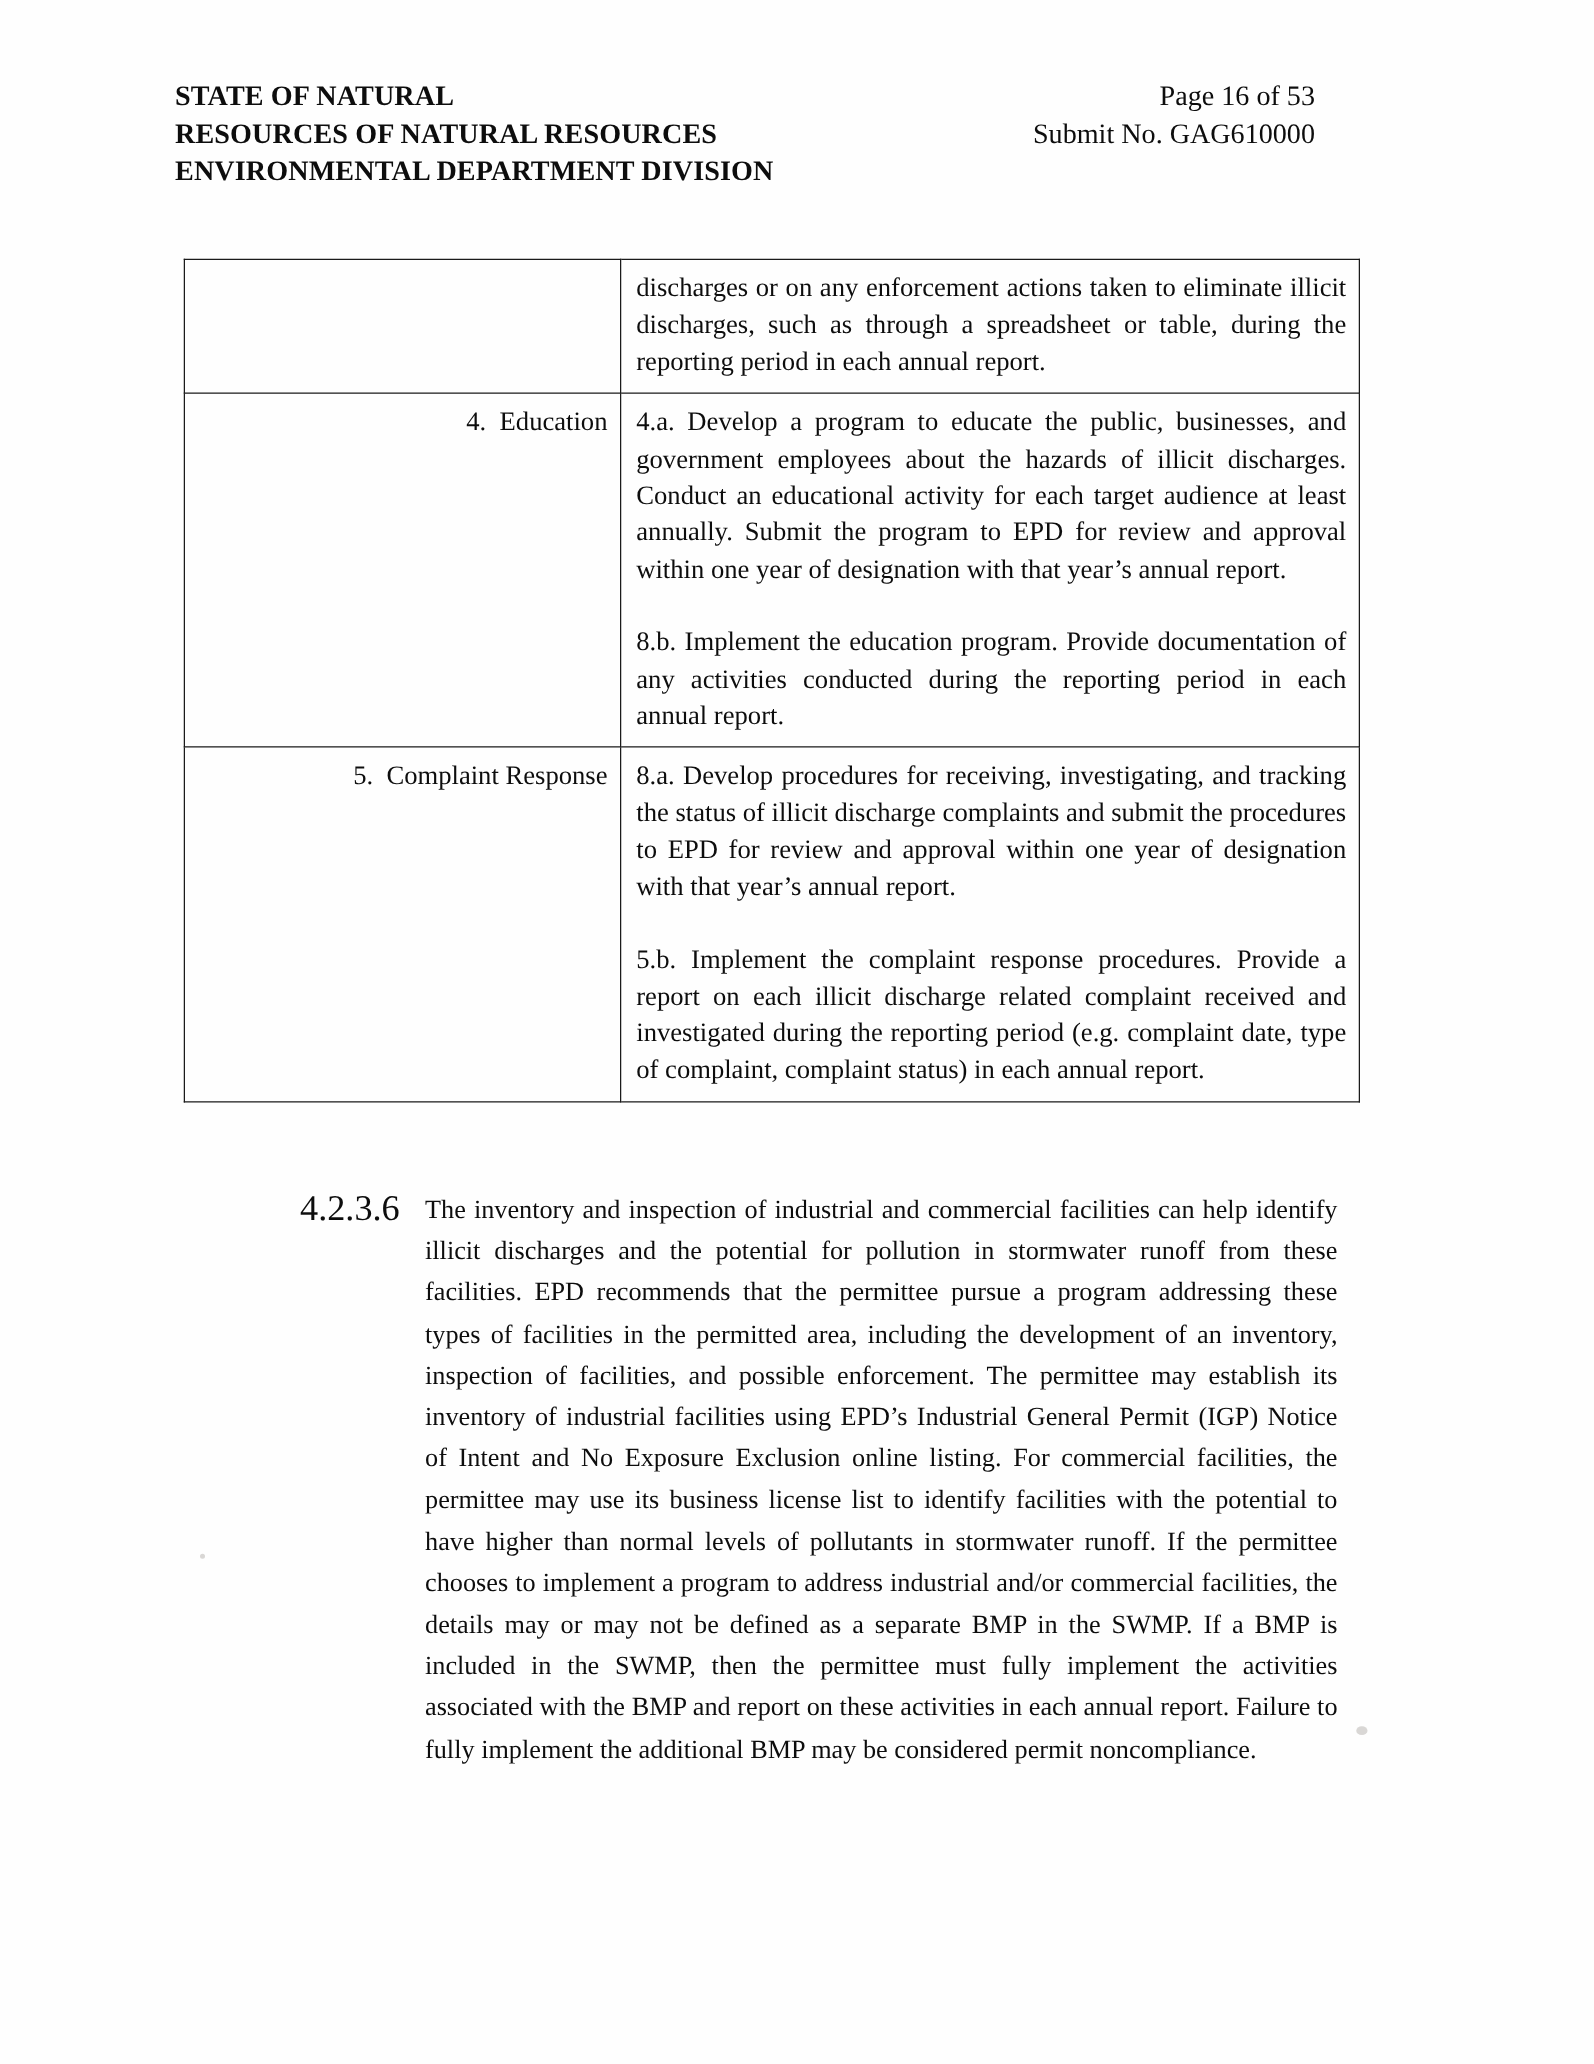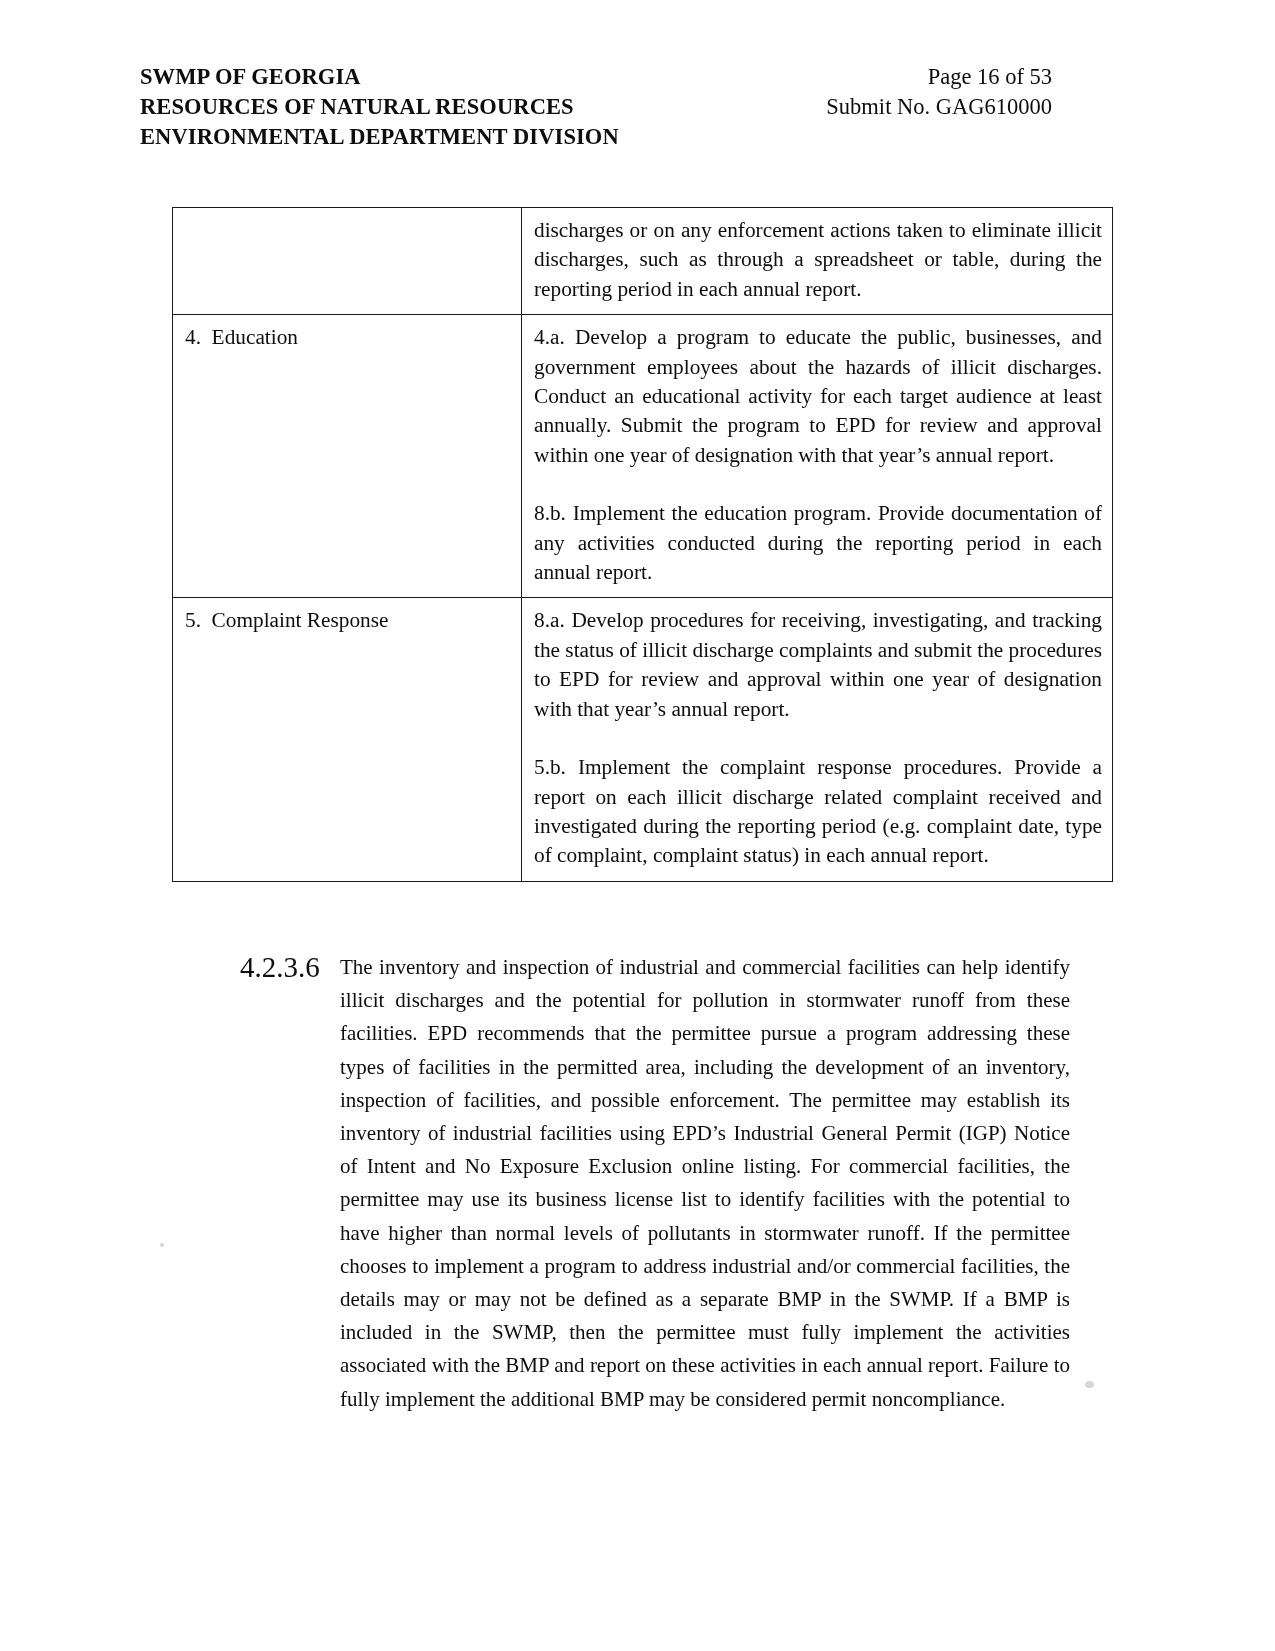--- a/index.html
+++ b/index.html
@@ -46,38 +46,38 @@
     line-height: 30px;
     text-align: right;
     padding-right: 8px;
     white-space: nowrap;
   }
 
   
   .bmp-table {
     position: absolute;
     top: 207px;
-    left: 172px;
+    left: 147px;
     width: 894px;
     border-collapse: collapse;
     table-layout: fixed;
     padding-left: 28px;
   }
   .bmp-table td {
     border: 1.6px solid #1a1a1a;
     vertical-align: top;
     padding: 8px 10px 10px 12px;
     font-size: 21.3px;
     line-height: 29.4px;
   }
   .col-left  { width: 326px; }
   .col-right { width: 568px; }
 
   .cell-left-text {
-    text-align: left;
+    text-align: right;
     white-space: pre;
   }
   .cell-right-text {
     text-align: justify;
     text-align-last: left;
     hyphens: none;
   }
   .cell-right-text p {
     margin: 0;
   }
@@ -122,21 +122,21 @@
     opacity: .55;
   }
 </style>
 </head>
 <body>
 
 <div class="page">
 
   <div class="header">
     <div class="header-left">
-      <div>SWMP OF GEORGIA</div>
+      <div>STATE OF NATURAL</div>
       <div>RESOURCES OF NATURAL RESOURCES</div>
       <div>ENVIRONMENTAL DEPARTMENT DIVISION</div>
     </div>
     <div class="header-right">
       <div>Page 16 of 53</div>
       <div>Submit No. GAG610000</div>
     </div>
   </div>
 
   <table class="bmp-table">

